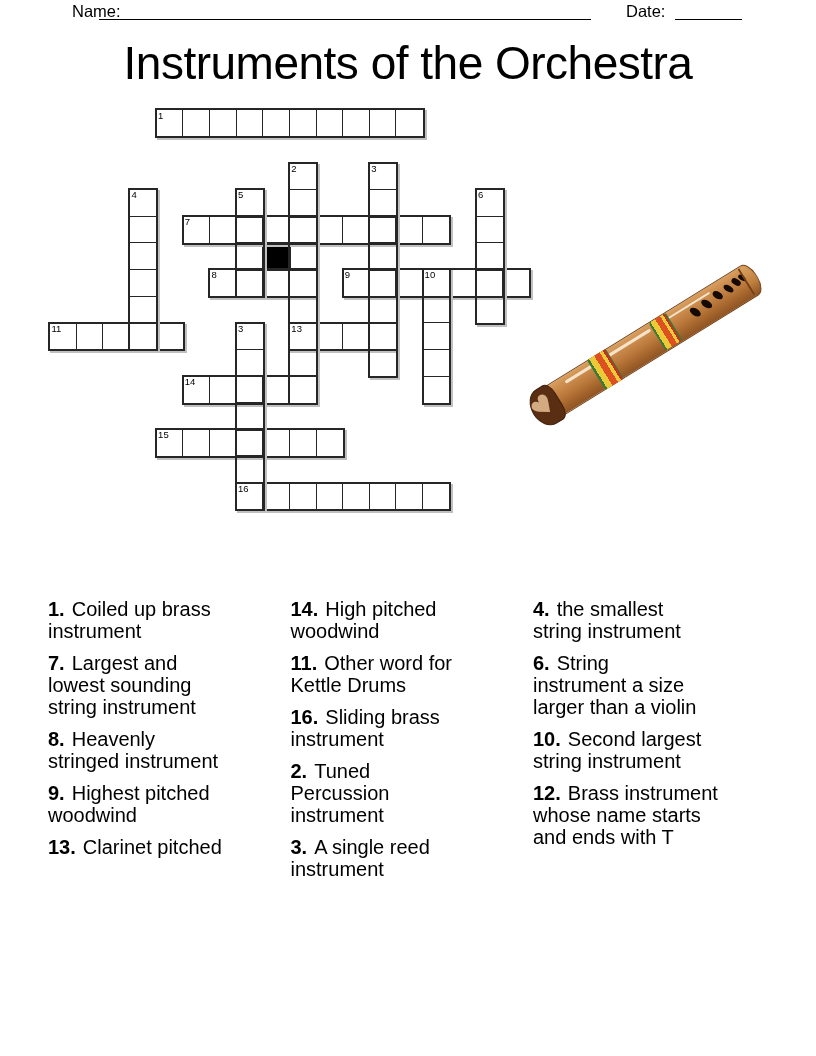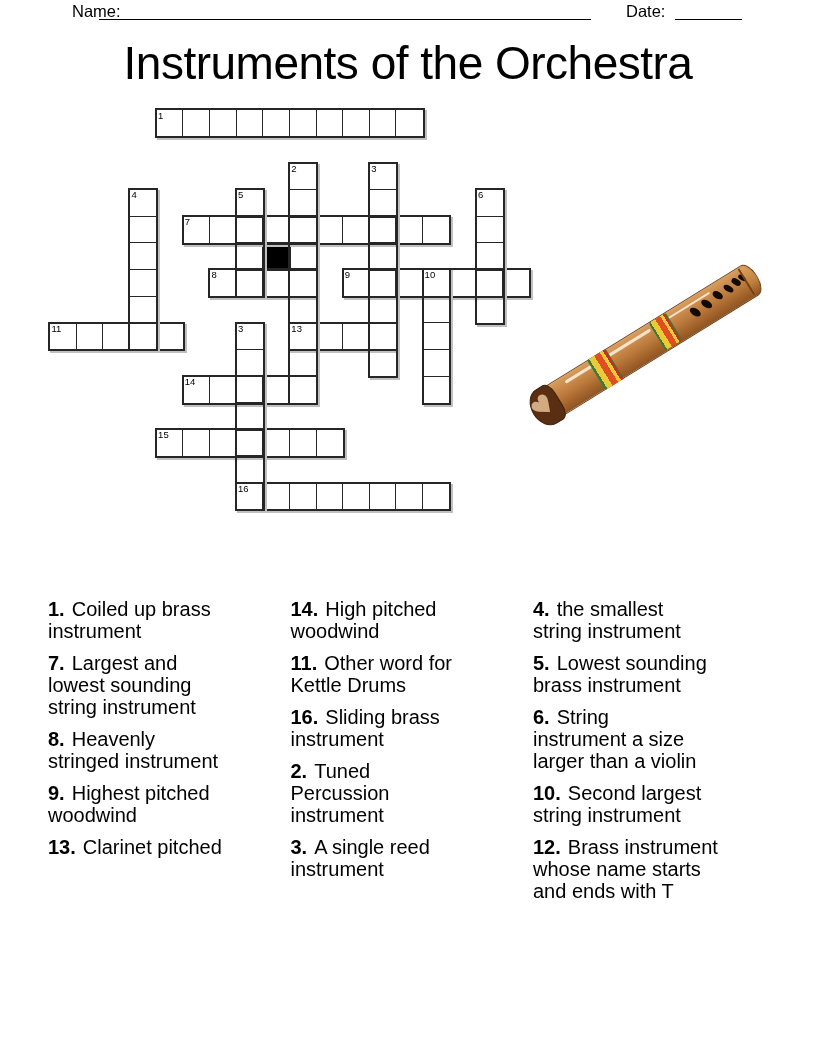--- a/index.html
+++ b/index.html
@@ -294,22 +294,20 @@
 instrument</span></div>
         <div class="clue"><b class="clue-num">2.</b><span class="clue-text">Tuned
 Percussion
 instrument</span></div>
         <div class="clue"><b class="clue-num">3.</b><span class="clue-text">A single reed
 instrument</span></div>
       </div>
       <div class="clue-col">
         <div class="clue"><b class="clue-num">4.</b><span class="clue-text">the smallest
 string instrument</span></div>
-        <div class="clue"><b class="clue-num">5.</b><span class="clue-text">Lowest sounding
-brass instrument</span></div>
         <div class="clue"><b class="clue-num">6.</b><span class="clue-text">String
 instrument a size
 larger than a violin</span></div>
         <div class="clue"><b class="clue-num">10.</b><span class="clue-text">Second largest
 string instrument</span></div>
         <div class="clue"><b class="clue-num">12.</b><span class="clue-text">Brass instrument
 whose name starts
 and ends with T</span></div>
       </div>
     </div>

